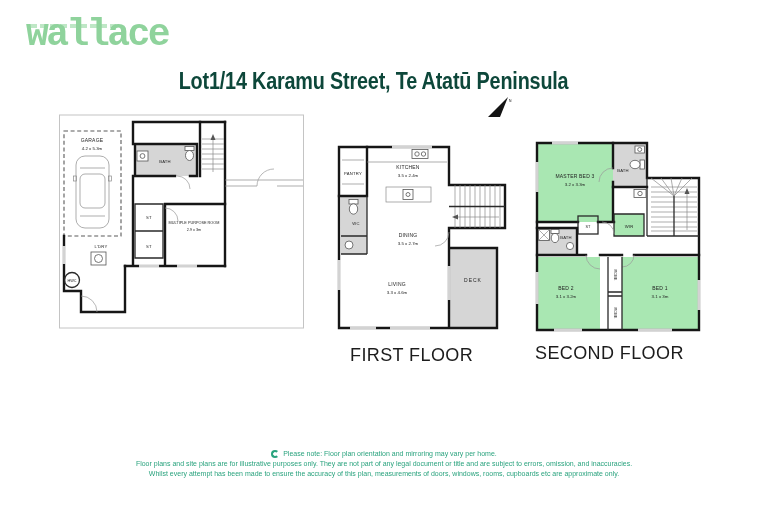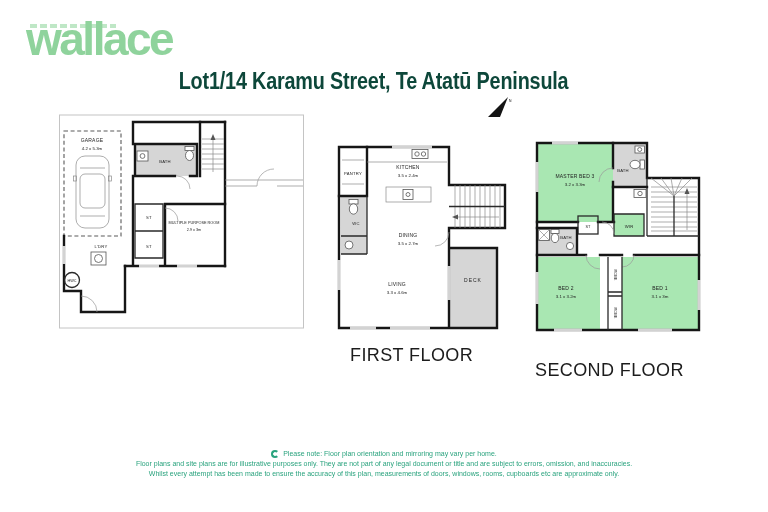--- a/index.html
+++ b/index.html
@@ -6,33 +6,33 @@
     --brand-green:#8fd39c;
     --title-green:#0d473a;
     --room-green:#a9e7b2;
     --fixture-gray:#d6d6d6;
     --note-green:#2aa37e;
   }
   *{margin:0;padding:0;box-sizing:border-box;}
   body{background:#e8e8e8;font-family:"Liberation Sans",sans-serif;}
   #canvas{position:relative;width:768px;height:512px;background:#ffffff;overflow:hidden;margin:0 auto;}
 
-  .logo{position:absolute;left:26px;top:16px;font-family:Liberation Sans, sans-serif;
-        font-weight:700;font-size:46px;line-height:1;letter-spacing:-2.5px;color:var(--brand-green);}
+  .logo{position:absolute;left:26px;top:16px;font-family:Liberation Mono, monospace;
+        font-weight:700;font-size:38px;line-height:1;letter-spacing:-2.5px;color:var(--brand-green);}
   .tagline{position:absolute;left:30px;top:24px;width:86px;height:4px;
         background:repeating-linear-gradient(90deg,#bfe7c6 0 7px,transparent 7px 10px);}
   .title{position:absolute;left:150px;top:68px;width:410px;text-align:center;
         font-size:23px;font-weight:700;letter-spacing:-.2px;color:var(--title-green);
         transform:scaleX(.86);transform-origin:50% 50%;white-space:nowrap;}
   .north{position:absolute;left:486px;top:94px;}
 
   .floor-label{position:absolute;font-size:18px;color:#1c1c1c;letter-spacing:.4px;white-space:nowrap;}
   #gf-label{left:64px;top:343px;}
   #ff-label{left:350px;top:345px;}
-  #sf-label{left:535px;top:360px;}
+  #sf-label{left:535px;top:343px;}
 
   .plan{position:absolute;}
   #gf-plan{left:57px;top:108px;}
   #ff-plan{left:334px;top:138px;}
   #sf-plan{left:530px;top:130px;}
 
   
   .w{stroke:#161616;stroke-width:2.4;fill:none;stroke-linecap:square;}
   .m{stroke:#2a2a2a;stroke-width:1.3;fill:none;}
   .t{stroke:#8a8a8a;stroke-width:.7;fill:none;}

